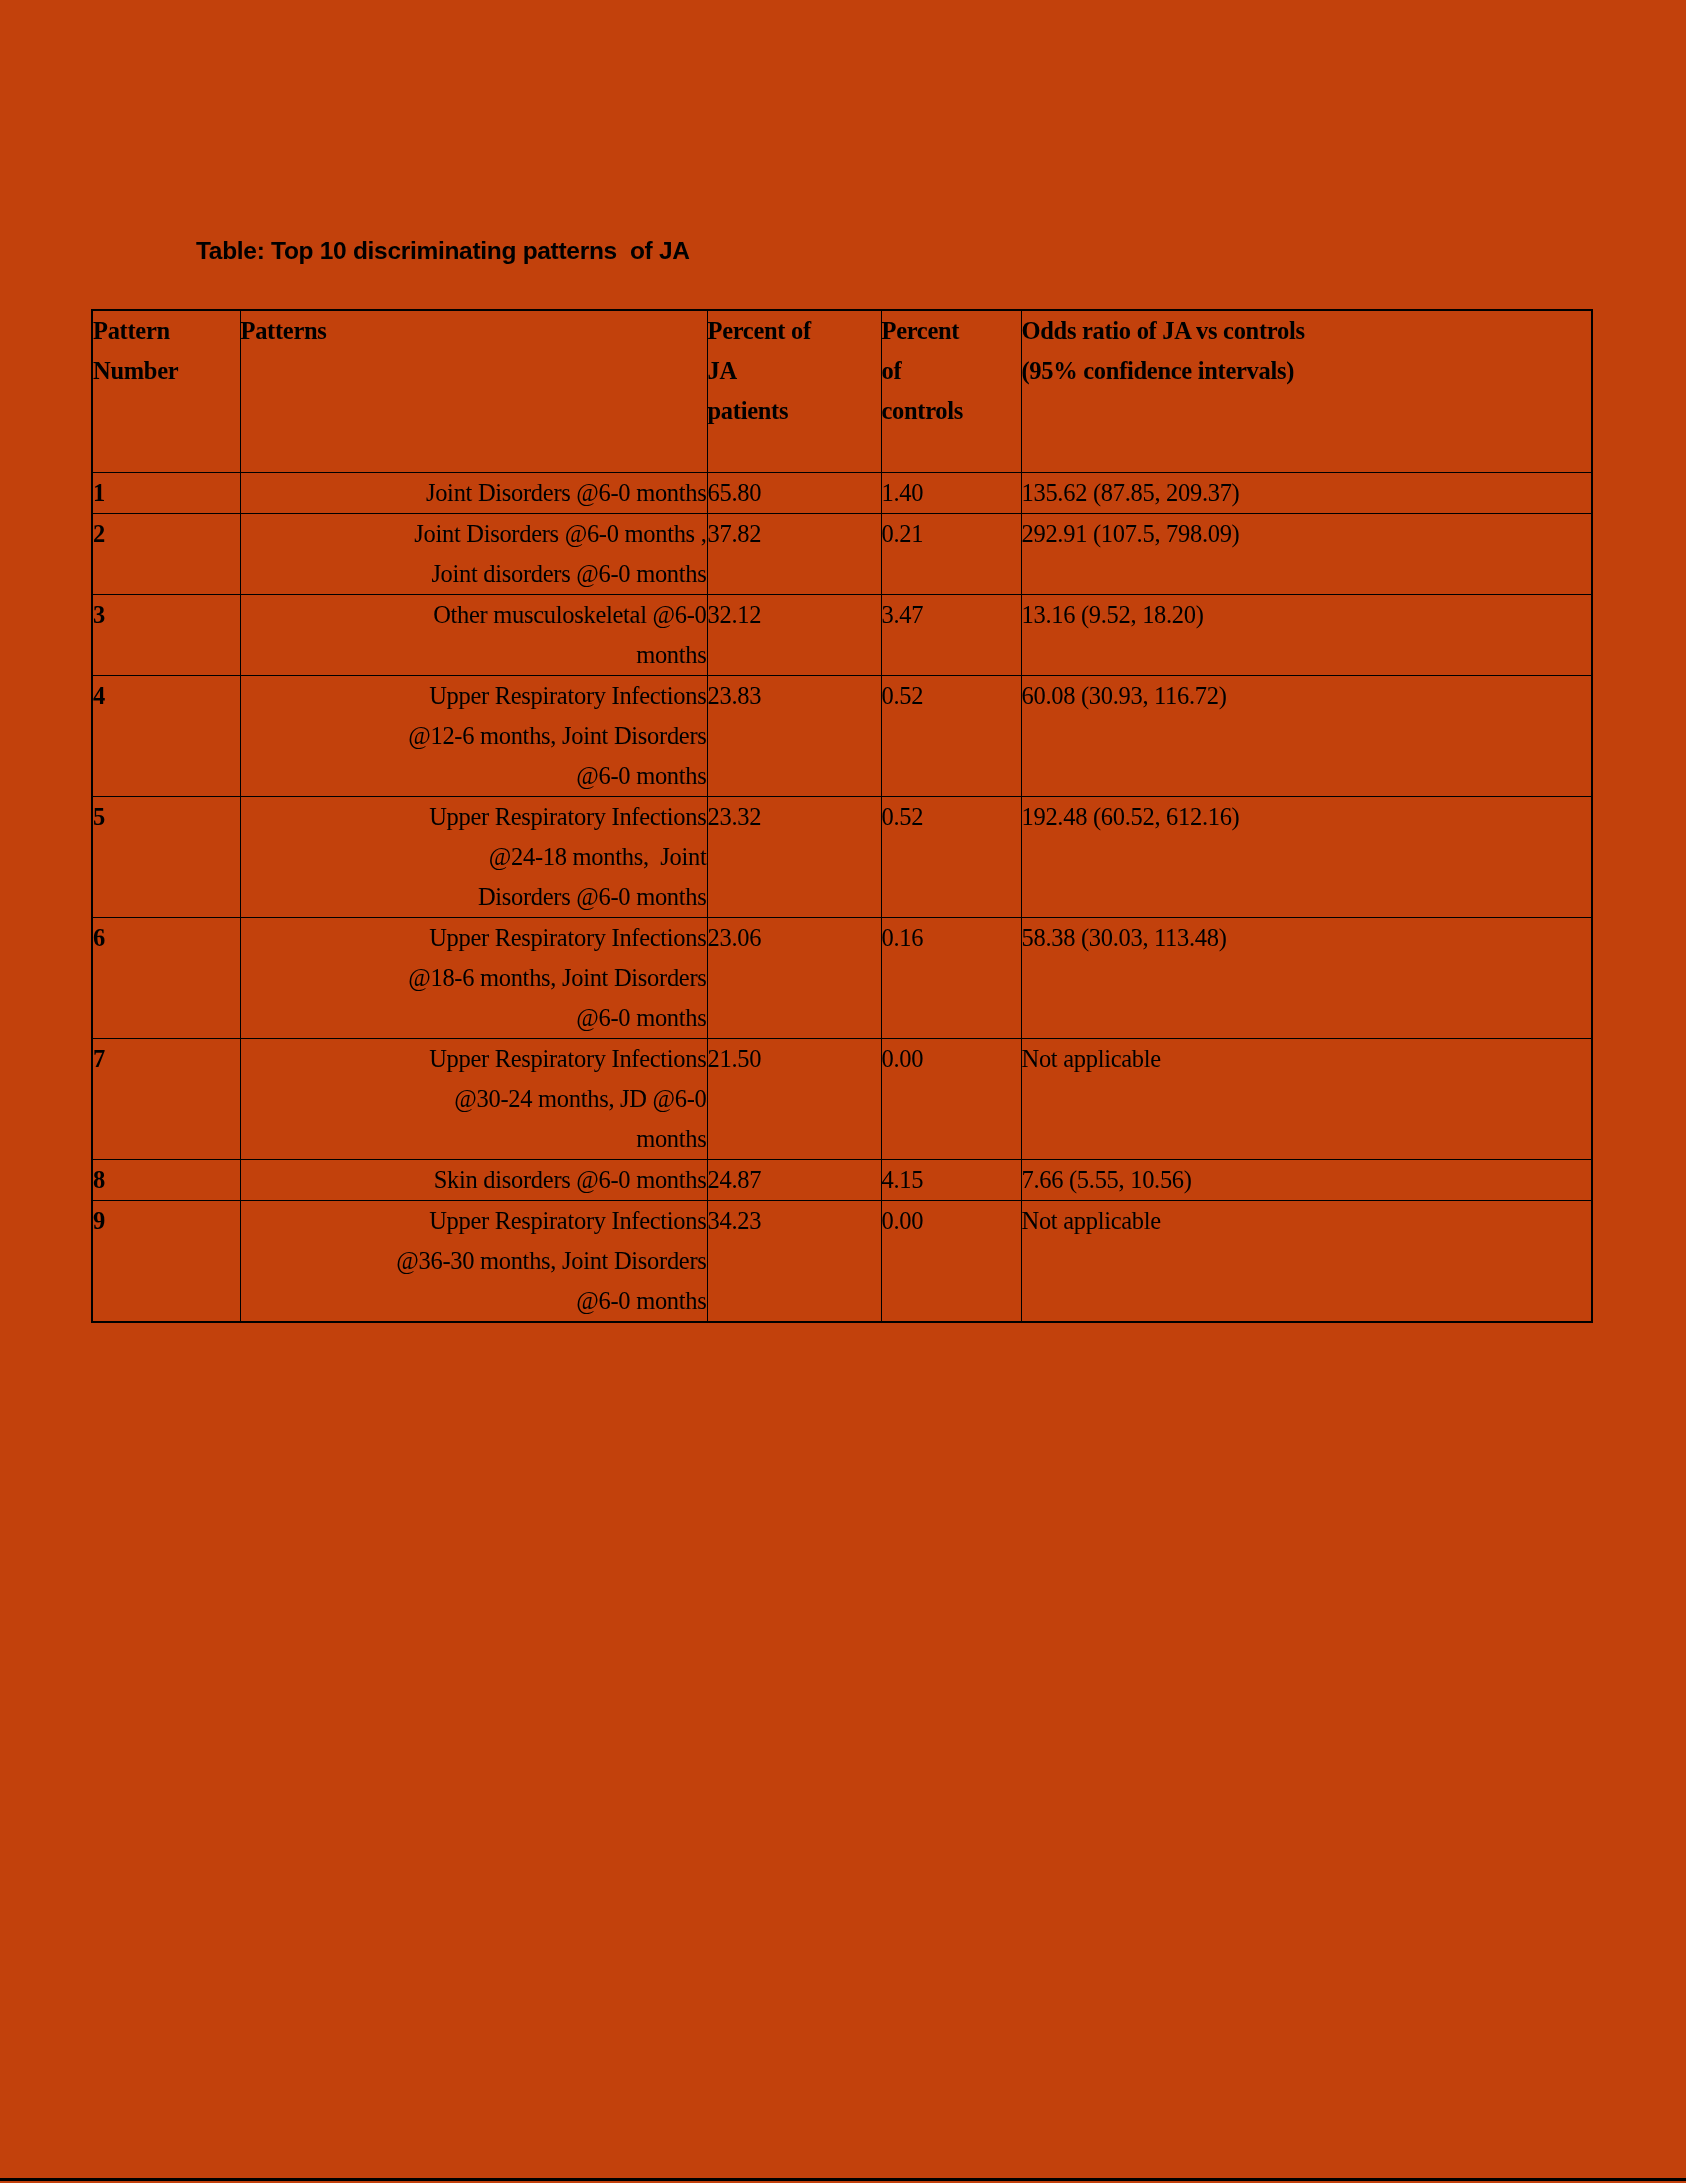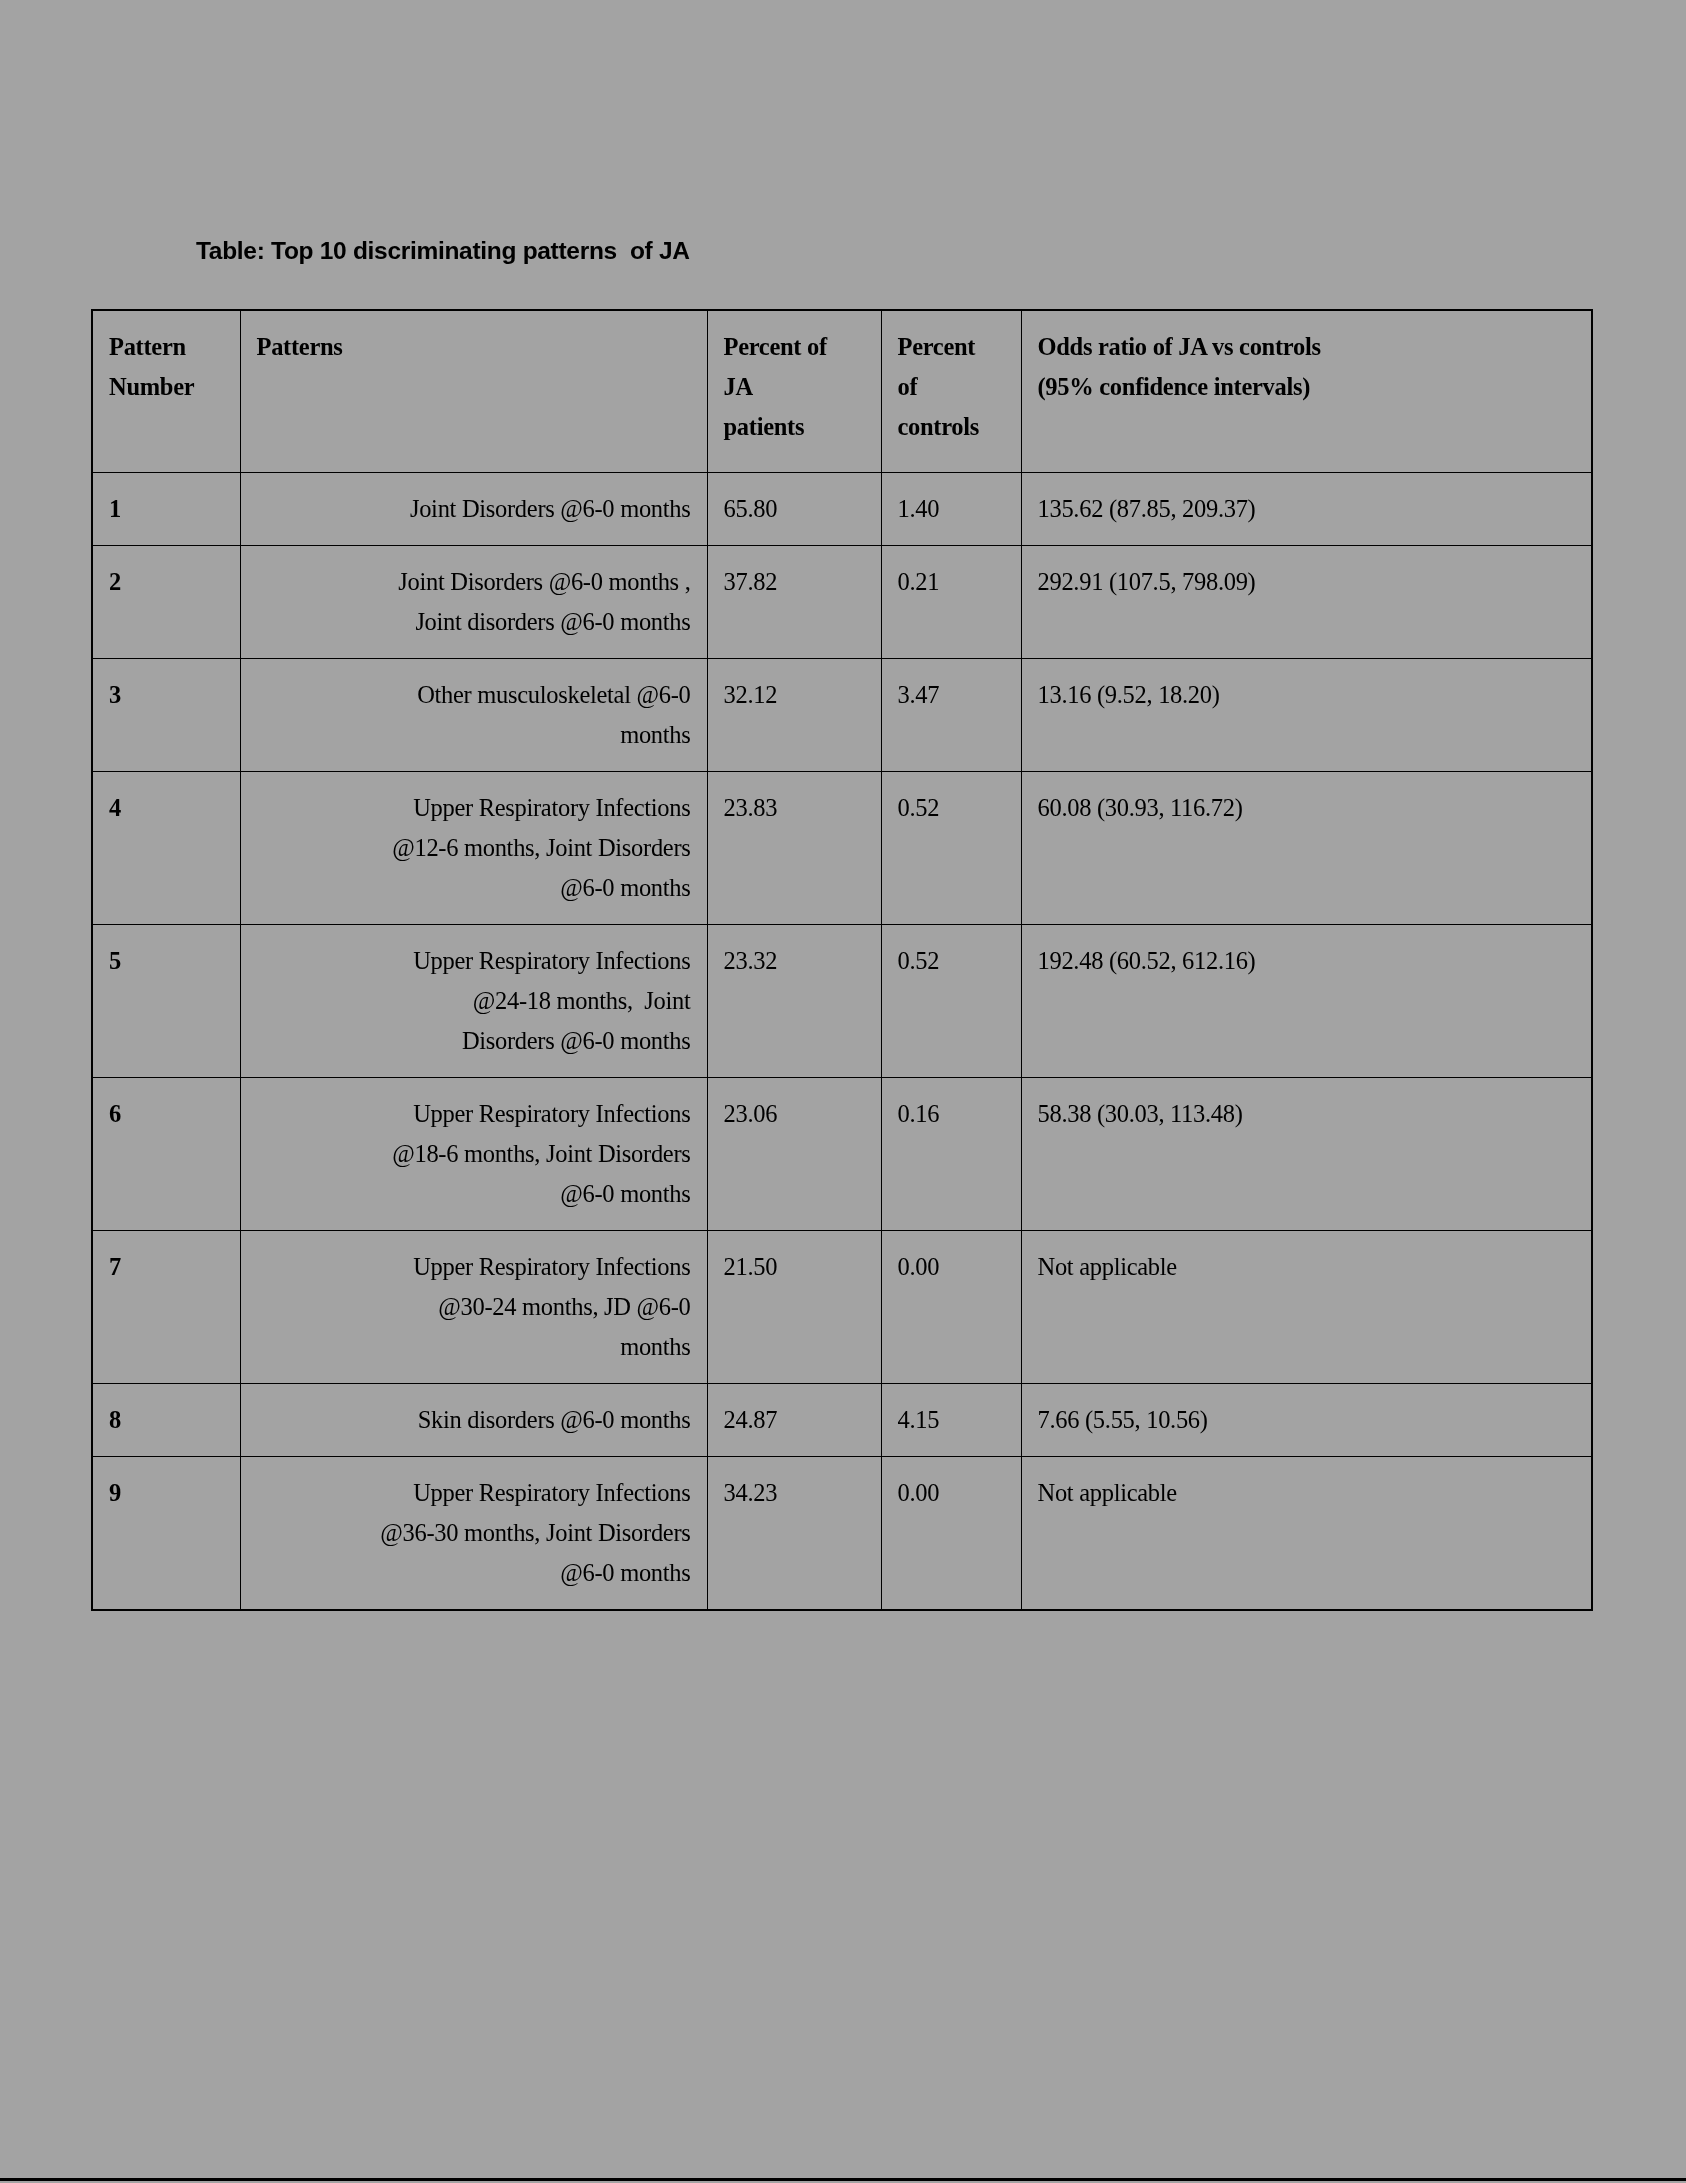--- a/index.html
+++ b/index.html
@@ -4,21 +4,21 @@
 <style>
   html, body {
     margin: 0;
     padding: 0;
     background: #ffffff;
   }
   .page {
     position: relative;
     width: 1687px;
     height: 2183px;
-    background: #a3a3a3;
+    background: #c2410c;
     overflow: hidden;
     font-family: "Liberation Sans", sans-serif;
     color: #000000;
   }
   .doc-title {
     position: absolute;
     left: 196px;
     top: 237px;
     font-family: "Liberation Sans", sans-serif;
     font-size: 24.5px;
@@ -37,21 +37,21 @@
     border: 2.5px solid #000000;
   }
   table.data-table th,
   table.data-table td {
     border: 1.7px solid #000000;
     vertical-align: top;
     white-space: pre-wrap;
     font-size: 24.5px;
     line-height: 40px;
     letter-spacing: -0.3px;
-    padding: 16px;
+    padding: 0;
     color: #000000;
     overflow: hidden;
     font-family: Liberation Serif, serif;
   }
   tr.header-row { height: 162px; }
   th.h-serif {
     font-family: "Liberation Serif", serif;
     font-size: 26px;
     font-weight: bold;
     text-align: left;

